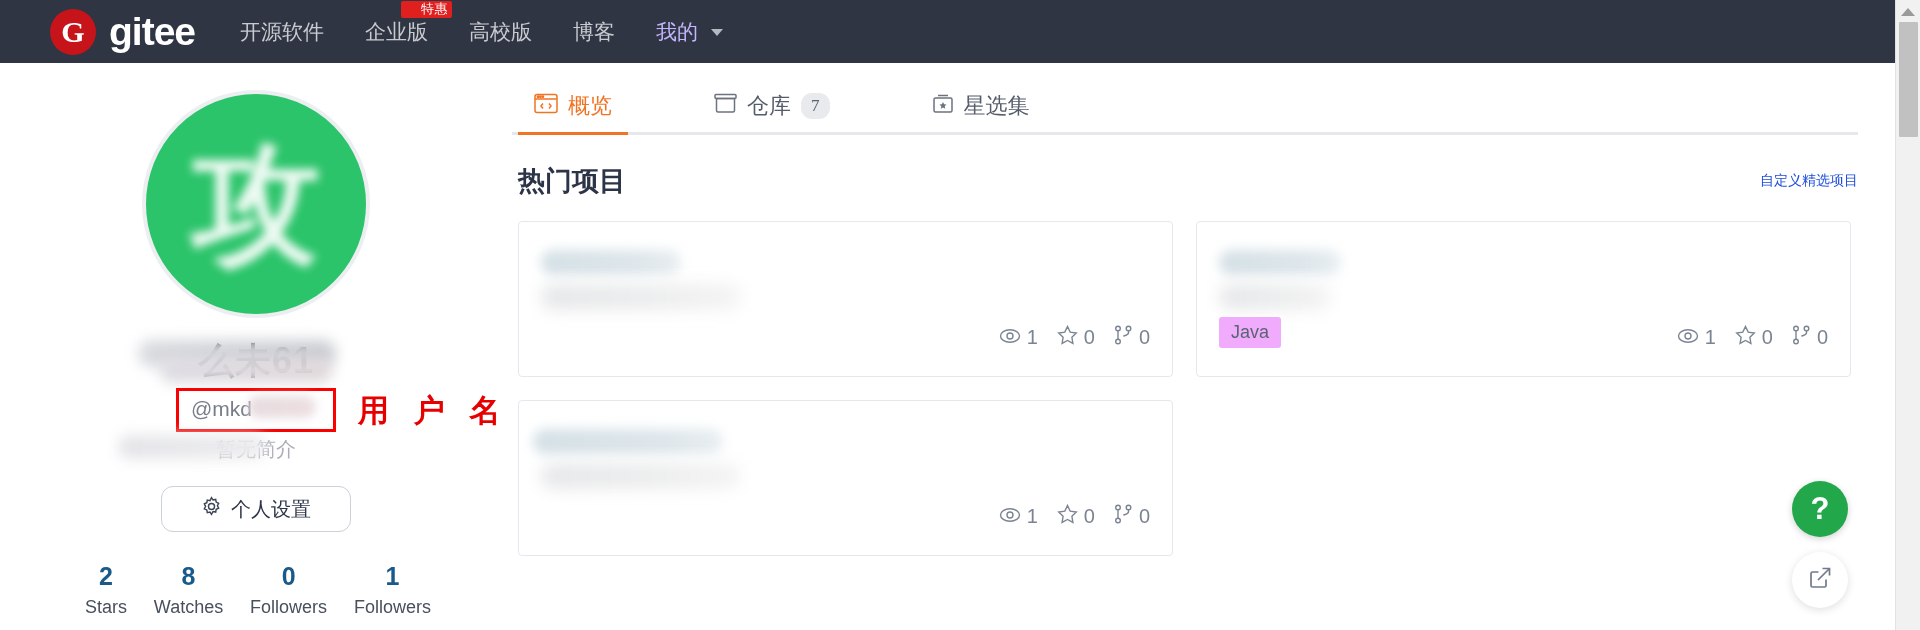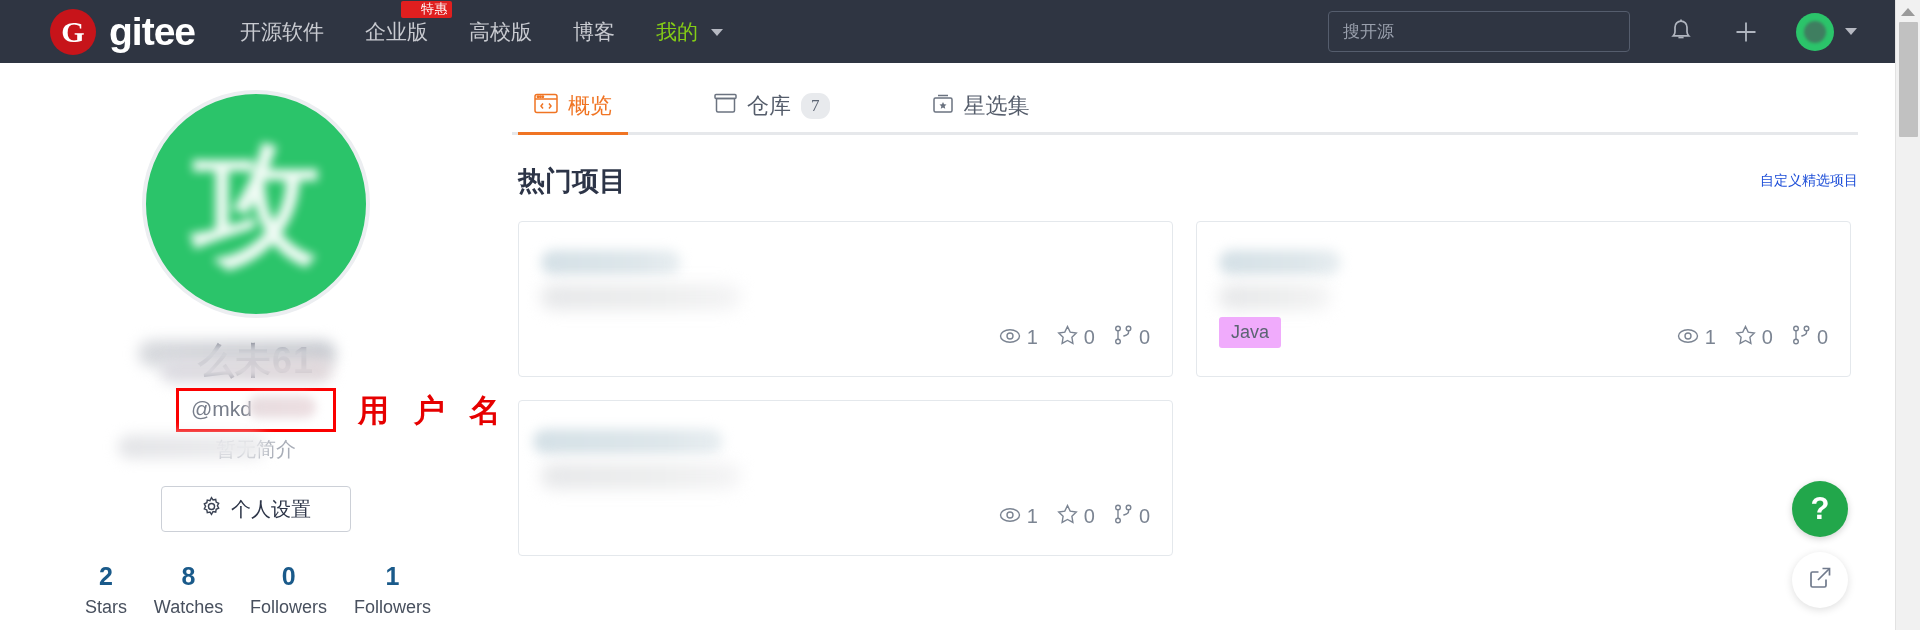--- a/index.html
+++ b/index.html
@@ -32,21 +32,21 @@
     line-height: 1;
   }
 
   .navlinks { display: flex; align-items: center; margin-left: 45px; }
   .navlink {
     position: relative;
     color: #c8cad0; font-size: 21px;
     margin-right: 41px; white-space: nowrap;
     cursor: pointer;
   }
-  .navlink.bright { color: #84cc16; }
+  .navlink.bright { color: #c4b5fd; }
   .navlink .caret {
     display: inline-block; margin-left: 7px;
     border-left: 6px solid transparent;
     border-right: 6px solid transparent;
     border-top: 7px solid #b6b9c2;
     vertical-align: middle;
   }
   .promo-badge {
     position: absolute; top: -17px; right: -24px;
     background: #e01f1f; color: #fff;
@@ -186,21 +186,21 @@
   .blur-bio {
     position: absolute; left: 22px; top: 1px;
     width: 148px; height: 24px; border-radius: 14px;
     background: linear-gradient(90deg,#e3e4e7,#ededef);
     filter: blur(7px);
   }
 
   .settings-btn {
     margin-top: 22px;
     width: 190px; height: 46px;
-    border: 1px solid #ccd0d7; border-radius: 4px;
+    border: 1px solid #ccd0d7; border-radius: 12px;
     background: #fff;
     display: flex; align-items: center; justify-content: center;
     gap: 9px; cursor: pointer;
     color: #2c3447; font-size: 20px;
   }
 
   .stats {
     margin-top: 29px;
     width: 430px;
     display: flex; justify-content: space-between;
@@ -329,41 +329,20 @@
     </div>
     <div class="navlink">
       <span>博客</span>
     </div>
     <div class="navlink bright">
       <span>我的</span>
       <span class="caret"></span>
     </div>
   </div>
 
-  <div class="nav-right">
-    <input class="searchbox" type="text" placeholder="搜开源" style="">
-    <div class="nav-icon">
-      <svg width="26" height="27" viewBox="0 0 26 27" fill="none" stroke="#b0b5bf" stroke-width="1.7">
-        <path d="M13 3.2c-3.4 0-6 2.7-6 6v4.6c0 1.6-.7 3-1.7 4h15.4c-1-1-1.7-2.4-1.7-4V9.2c0-3.3-2.6-6-6-6z"></path>
-        <path d="M13 1.6v1.6"></path>
-        <path d="M10.4 19.5h5.2"></path>
-      </svg>
-    </div>
-    <div class="nav-icon">
-      <svg width="28" height="28" viewBox="0 0 28 28" stroke="#b0b5bf" stroke-width="1.8">
-        <path d="M14 4.5v19M4.5 14h19"></path>
-      </svg>
-    </div>
-    <div class="avatar-wrap">
-      <div class="nav-avatar">
-        <div class="nav-avatar-inner"></div>
-      </div>
-      <div class="avatar-caret"></div>
-    </div>
-  </div>
 </div>
 
 <div class="profile">
   <div class="big-avatar">
     <span class="glyph">攻</span>
   </div>
 
   <div class="name-row">
     <span class="name-text">么未61</span>
     <span class="blur-a"></span>

